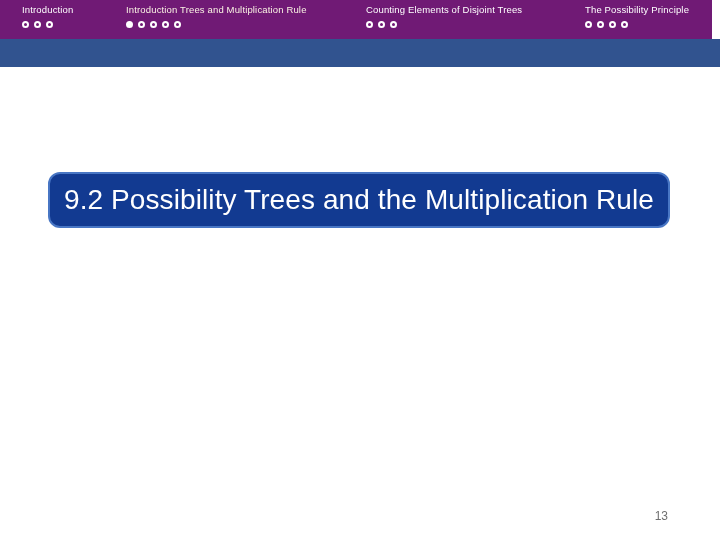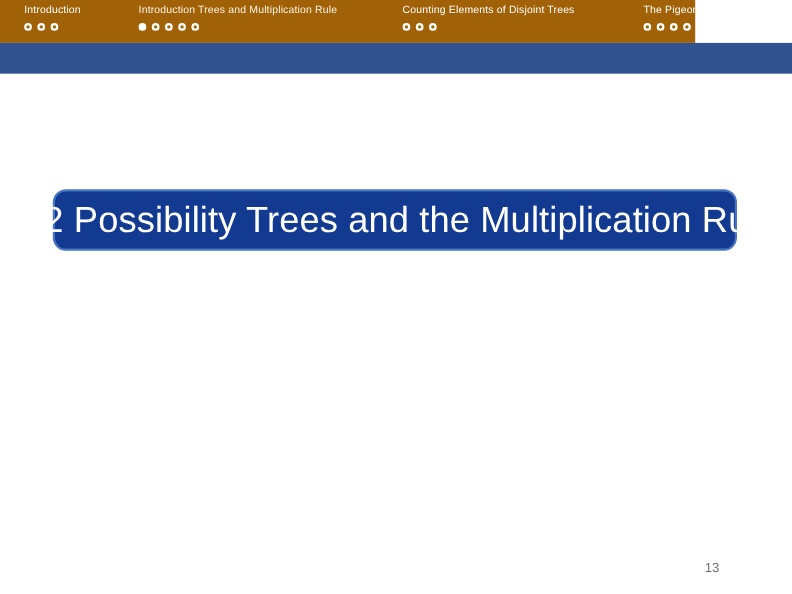--- a/index.html
+++ b/index.html
@@ -13,23 +13,23 @@
     font-family: "Liberation Sans", sans-serif;
     overflow: hidden;
     position: relative;
   }
 
   
   .navbar {
     position: absolute;
     left: 0;
     top: 0;
-    width: 632px;
+    width: 712px;
     height: 39px;
-    background: #a16207;
+    background: #701a75;
   }
 
   .nav-section {
     position: absolute;
     top: 0;
     height: 39px;
   }
 
   .nav-label {
     position: absolute;
@@ -88,30 +88,30 @@
     background: #123a91;
     border: 2px solid #4876c4;
     border-radius: 12px;
     display: flex;
     align-items: center;
     justify-content: center;
   }
 
   .title-text {
     color: #ffffff;
-    font-size: 33px;
+    font-size: 28px;
     line-height: 30px;
     letter-spacing: 0.1px;
     white-space: nowrap;
   }
 
   
   .page-number {
     position: absolute;
-    right: 66px;
+    right: 52px;
     top: 508px;
     font-size: 12px;
     line-height: 16px;
     color: #6f6f6f;
     text-align: center;
   }
 </style>
 </head>
 <body>
 
@@ -140,21 +140,21 @@
   <div class="nav-section" style="left:366px;">
     <div class="nav-label">Counting Elements of Disjoint Trees</div>
     <div class="nav-dots">
       <span class="dot"></span>
       <span class="dot"></span>
       <span class="dot"></span>
     </div>
   </div>
 
   <div class="nav-section" style="left:585px;">
-    <div class="nav-label">The Pigeonhole Principle</div>
+    <div class="nav-label">The Possibility Principle</div>
     <div class="nav-dots">
       <span class="dot"></span>
       <span class="dot"></span>
       <span class="dot"></span>
       <span class="dot"></span>
     </div>
   </div>
 
 </div>
 

